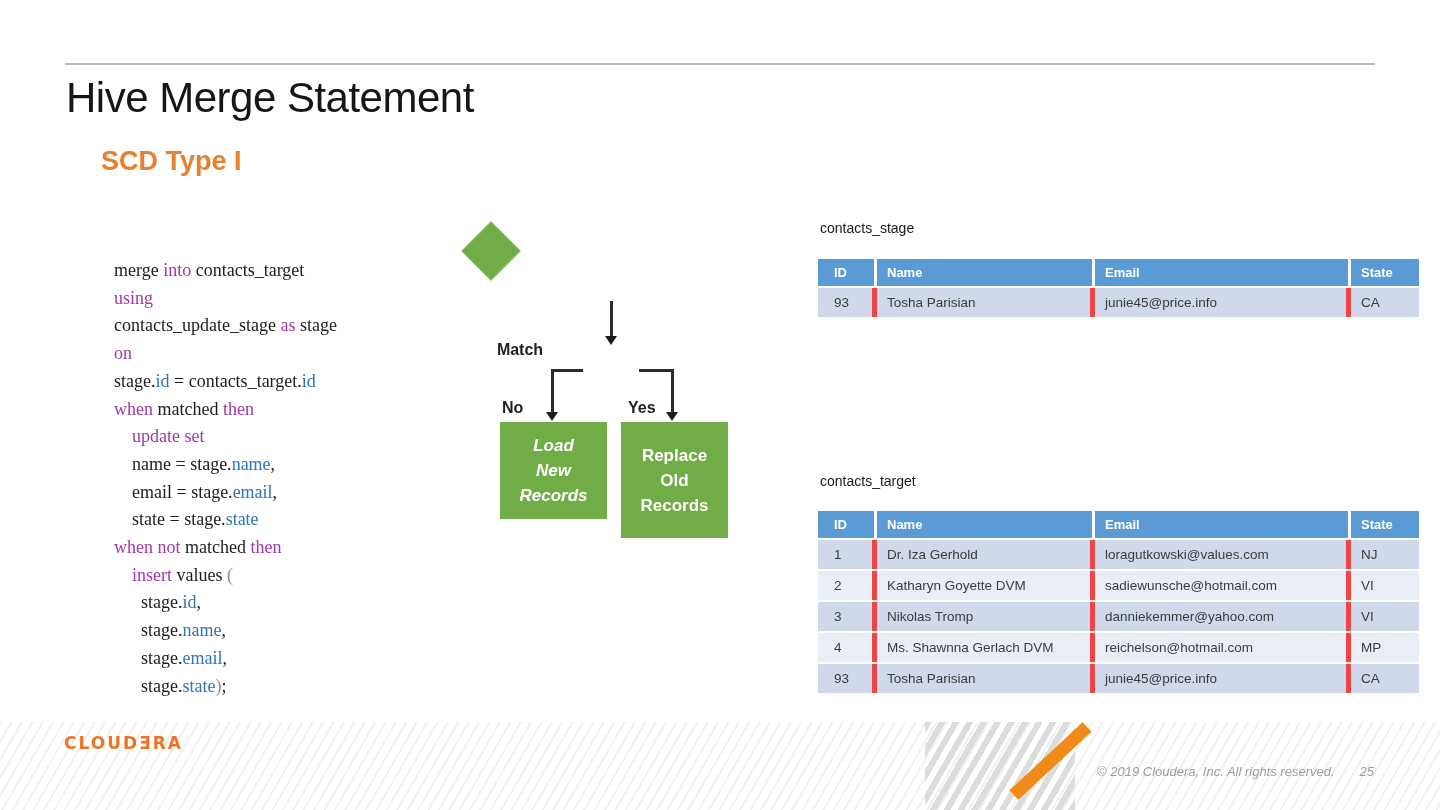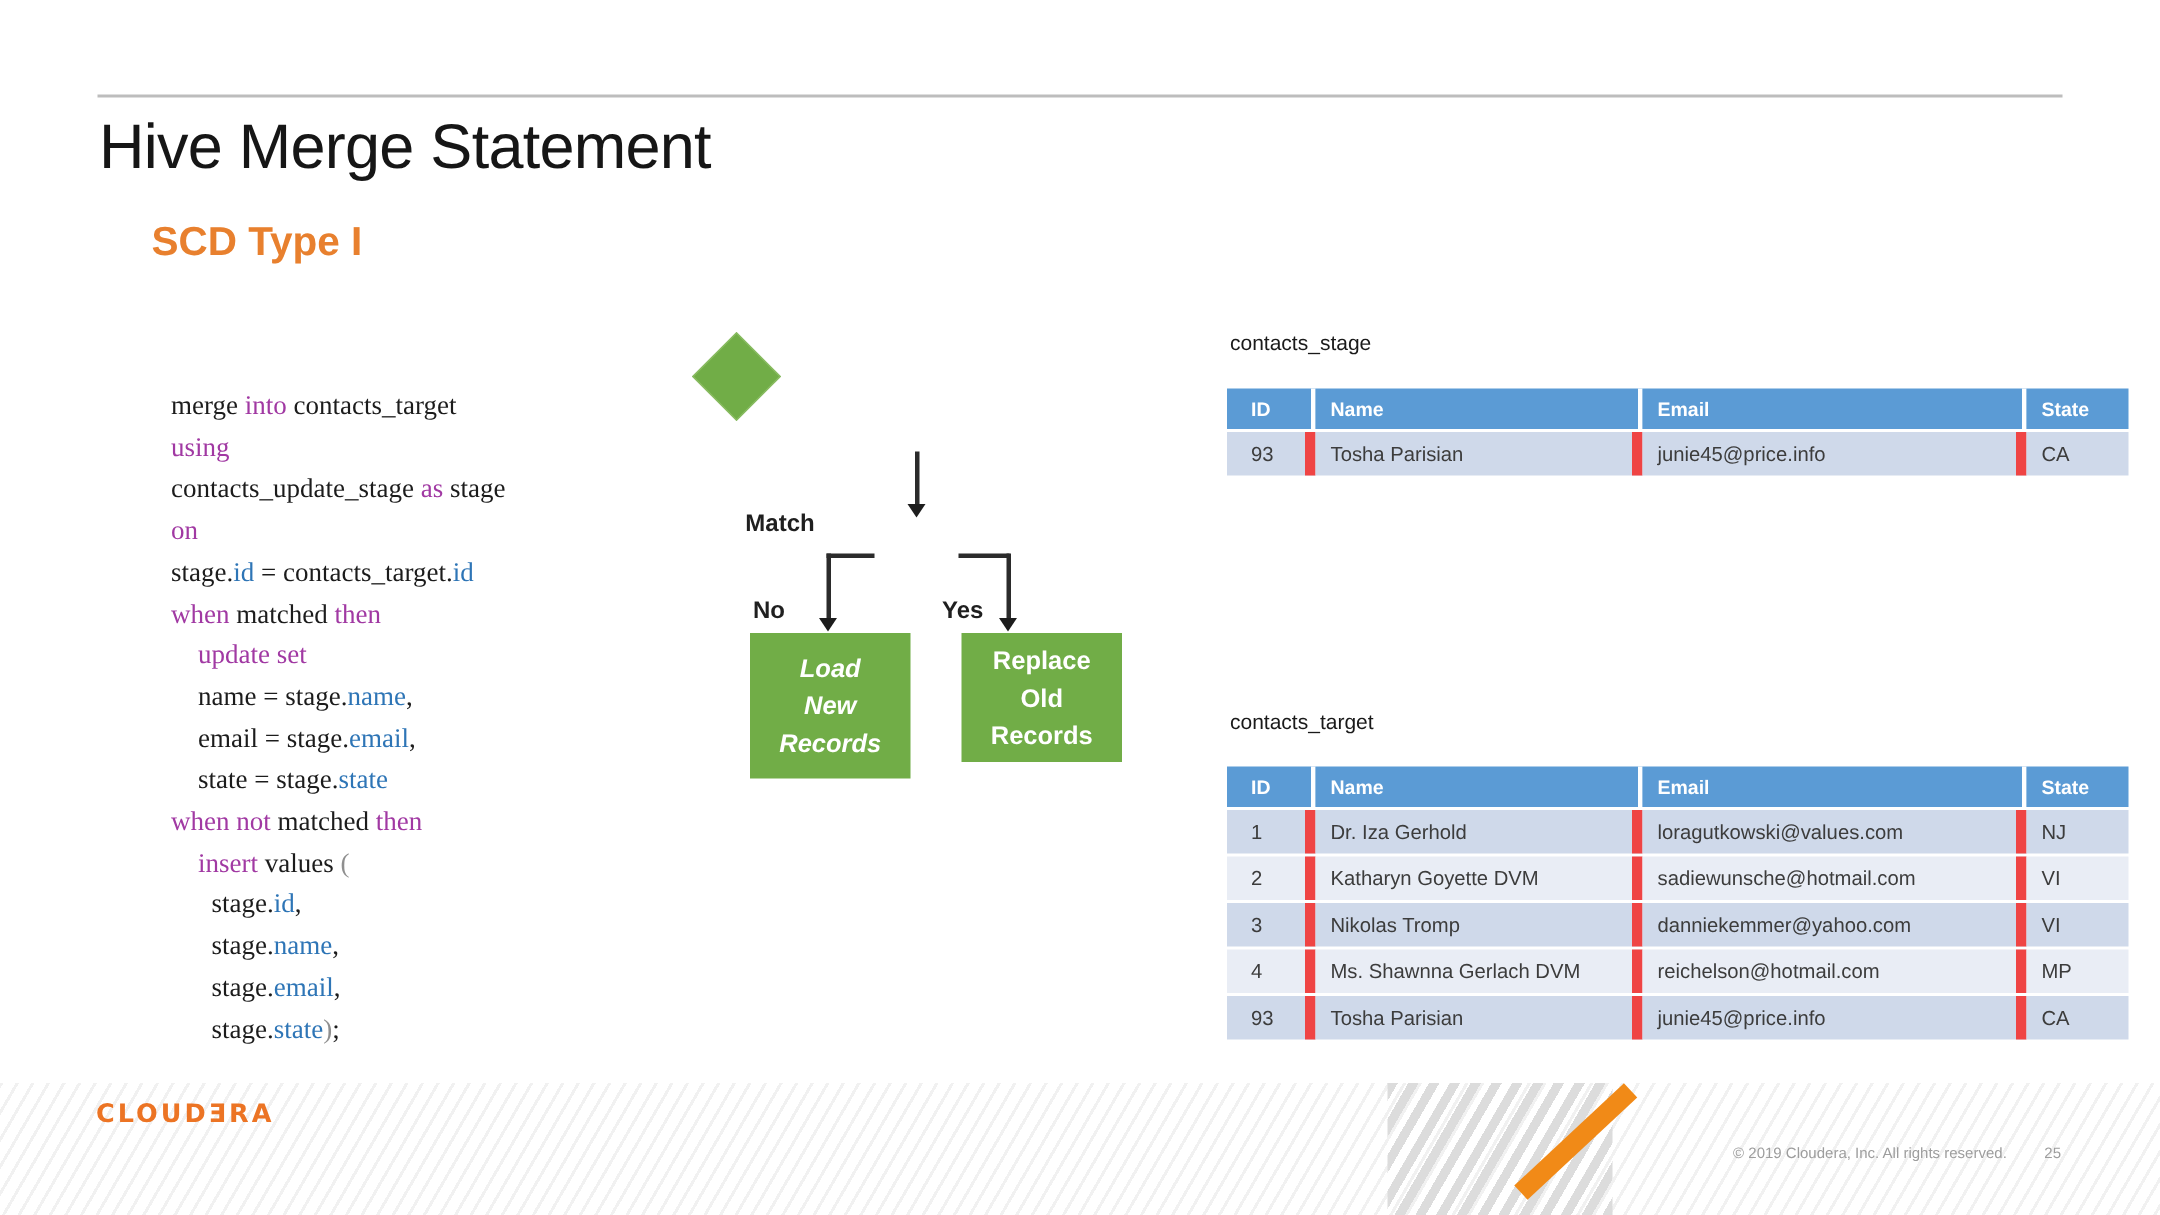--- a/index.html
+++ b/index.html
@@ -27,21 +27,21 @@
   .tok-p{color:#8f8f8f;}
   .tok-d{color:#1c1c1c;}
 
   
   .diagram{left:470px;top:230px;width:280px;height:300px;}
   .node{position:absolute;display:flex;align-items:center;justify-content:center;
         color:#ffffff;font-weight:bold;text-align:center;}
   .node-newdata{left:65px;top:9px;width:153px;height:62px;background:#5b9bd5;font-size:18px;}
   .node-green{background:#71ad47;font-size:17px;line-height:25px;}
   .node-load{left:30px;top:192px;width:107px;height:97px;font-style:italic;}
-  .node-replace{left:151px;top:192px;width:107px;height:86px;margin-left:20px;}
+  .node-replace{left:151px;top:192px;width:107px;height:116px;}
   .diamond{left:121px;top:121px;width:40px;height:40px;background:#71ad47;
            border:1px solid #8abc62;transform:rotate(45deg);}
   .dg-label{position:absolute;font-size:16px;font-weight:bold;color:#1f1f1f;}
   .lbl-match{left:0px;top:111px;width:100px;text-align:center;}
   .lbl-no{left:32px;top:169px;}
   .lbl-yes{left:158px;top:169px;}
   .dg-line{position:absolute;background:#2b2b2b;}
   .arrow-down{position:absolute;width:0;height:0;border-left:6px solid transparent;
               border-right:6px solid transparent;border-top:9px solid #1d1d1d;}
 
@@ -51,42 +51,42 @@
   .tbl-title-target{left:820px;top:473px;}
   table.data-table{border-collapse:separate;border-spacing:0 2px;table-layout:fixed;width:556px;}
   .tbl-stage{left:818px;top:257px;}
   .tbl-target{left:818px;top:509px;}
   table.data-table th{
     background:#5b9bd5;color:#ffffff;font-size:13px;font-weight:bold;text-align:left;
     height:27px;padding:0 0 0 10px;border-right:3px solid #ffffff;
   }
   table.data-table td{
     font-size:13.5px;color:#3c3c3c;height:29px;padding:0 0 0 10px;
-    border-right:7px solid #ef4444;overflow:hidden;white-space:nowrap;
+    border-right:5px solid #ef4444;overflow:hidden;white-space:nowrap;
   }
   table.data-table th:last-child,table.data-table td:last-child{border-right:none;}
   table.data-table th:nth-child(1),table.data-table td:nth-child(1){width:40px;padding-left:16px;}
   table.data-table th:nth-child(2),table.data-table td:nth-child(2){width:205px;}
   table.data-table th:nth-child(3),table.data-table td:nth-child(3){width:243px;}
   table.data-table th:nth-child(4),table.data-table td:nth-child(4){width:58px;}
   table.data-table tr.odd td{background:#cfd9ea;}
   table.data-table tr.even td{background:#e9edf5;}
 
   
   .footer-stripes{left:0;top:722px;width:1440px;height:88px;overflow:hidden;}
   .stripes-thin{position:absolute;left:0;top:0;width:1440px;height:88px;
     background:repeating-linear-gradient(120deg,rgba(0,0,0,0.055) 0 2px,transparent 2px 9px);}
   .stripes-thick{position:absolute;left:925px;top:0;width:150px;height:88px;
     background:repeating-linear-gradient(120deg,#dcdcdc 0 6px,transparent 6px 12px);}
   .stripe-orange{position:absolute;left:1044px;top:-11px;width:13px;height:100px;
     transform:rotate(47deg);}
   .logo{left:64px;top:733px;font-family:"DejaVu Sans",sans-serif;font-size:17px;
     font-weight:800;letter-spacing:2px;color:#ec7424;}
   .footer-right{right:66px;top:764px;display:flex;gap:25px;align-items:baseline;
-    font-size:10px;color:#9d9d9d;}
+    font-size:13px;color:#9d9d9d;font-style:italic;}
 </style>
 </head>
 <body>
 
 <div class="abs top-rule"></div>
 <div class="abs slide-title">Hive Merge Statement</div>
 <div class="abs slide-subtitle">SCD Type I</div>
 
 <div class="abs code-block"><div class="code-line"><span class="tok-d">merge </span><span class="tok-k">into </span><span class="tok-d">contacts_target</span></div><div class="code-line"><span class="tok-k">using</span></div><div class="code-line"><span class="tok-d">contacts_update_stage </span><span class="tok-k">as </span><span class="tok-d">stage</span></div><div class="code-line"><span class="tok-k">on</span></div><div class="code-line"><span class="tok-d">stage.</span><span class="tok-i">id</span><span class="tok-d"> = contacts_target.</span><span class="tok-i">id</span></div><div class="code-line"><span class="tok-k">when </span><span class="tok-d">matched </span><span class="tok-k">then</span></div><div class="code-line"><span class="tok-d">    </span><span class="tok-k">update set</span></div><div class="code-line"><span class="tok-d">    name = stage.</span><span class="tok-i">name</span><span class="tok-d">,</span></div><div class="code-line"><span class="tok-d">    email = stage.</span><span class="tok-i">email</span><span class="tok-d">,</span></div><div class="code-line"><span class="tok-d">    state = stage.</span><span class="tok-i">state</span></div><div class="code-line"><span class="tok-k">when not </span><span class="tok-d">matched </span><span class="tok-k">then</span></div><div class="code-line"><span class="tok-d">    </span><span class="tok-k">insert </span><span class="tok-d">values </span><span class="tok-p">(</span></div><div class="code-line"><span class="tok-d">      stage.</span><span class="tok-i">id</span><span class="tok-d">,</span></div><div class="code-line"><span class="tok-d">      stage.</span><span class="tok-i">name</span><span class="tok-d">,</span></div><div class="code-line"><span class="tok-d">      stage.</span><span class="tok-i">email</span><span class="tok-d">,</span></div><div class="code-line"><span class="tok-d">      stage.</span><span class="tok-i">state</span><span class="tok-p">)</span><span class="tok-d">;</span></div></div>
 

